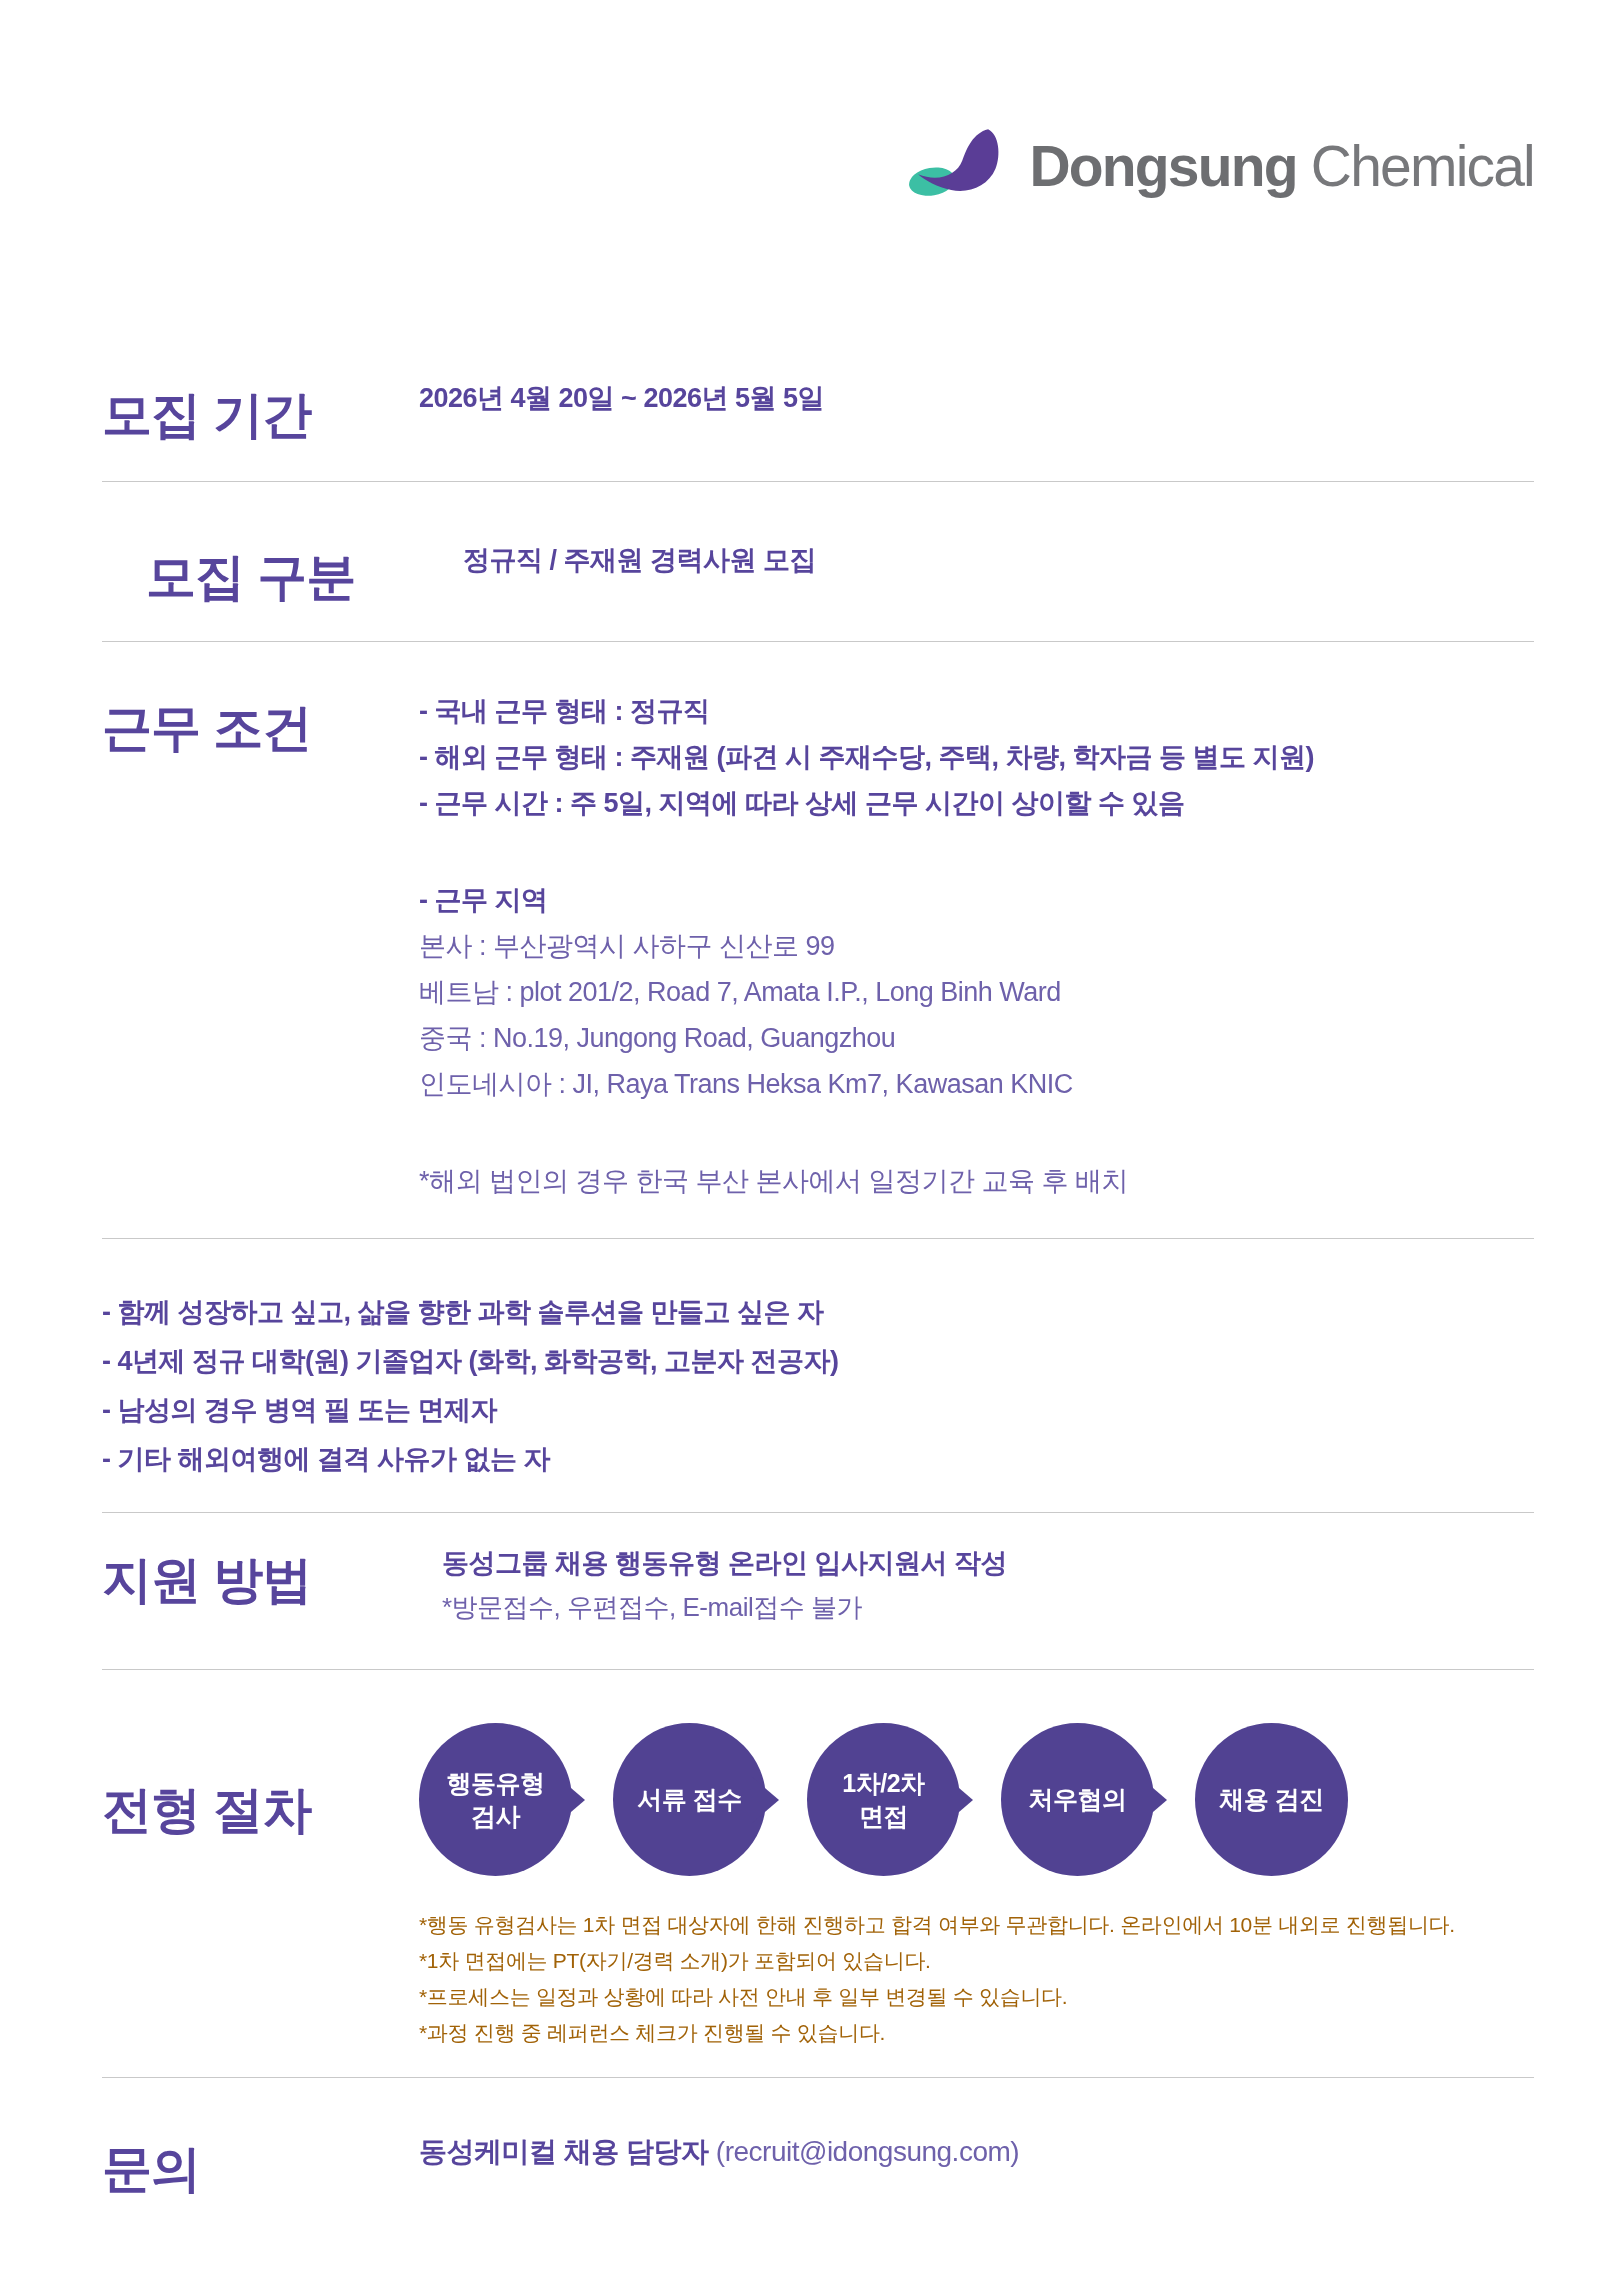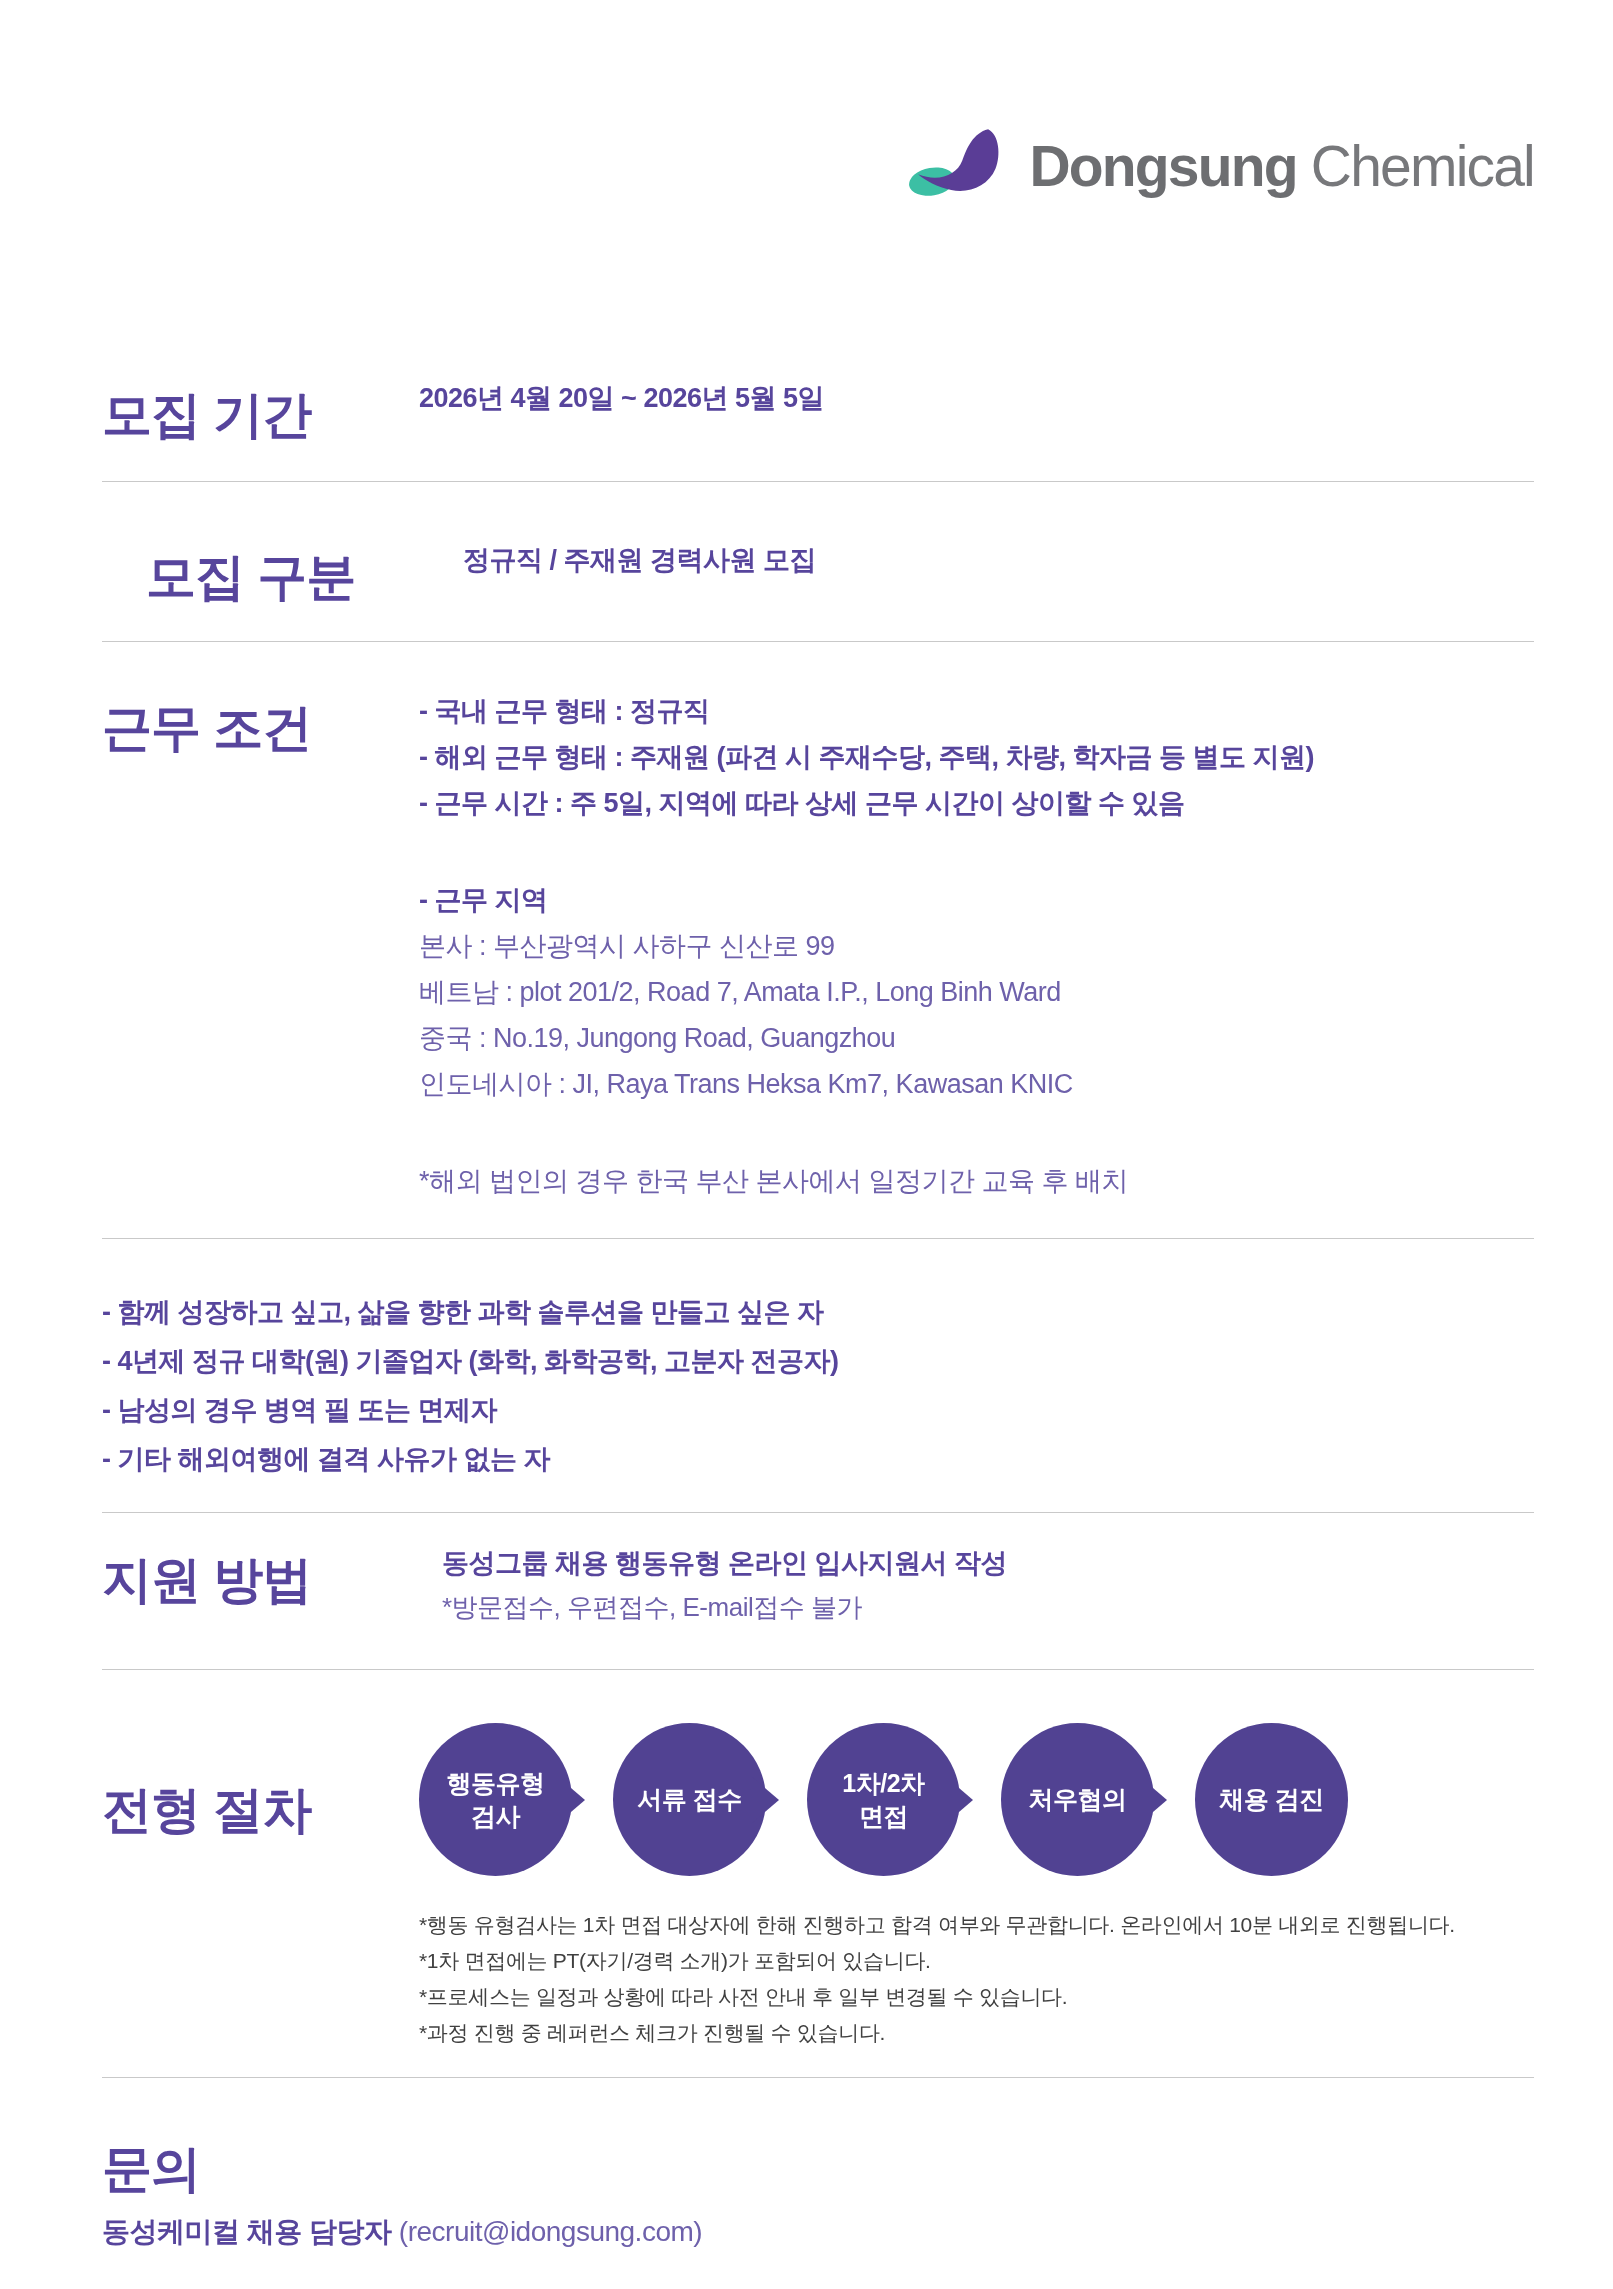--- a/index.html
+++ b/index.html
@@ -29,40 +29,40 @@
     width:317px; flex-shrink:0;
     font-size:50px; font-weight:700; letter-spacing:-0.9px;
     color:#57459c; line-height:1.6;
     white-space:pre-line;
   }
   .row-content { flex:1; }
   .divider { border:none; border-top:1.8px solid #c9c9c9; height:0; width:100%; }
   
   .body-bold   { font-size:27px; font-weight:700; color:#57459c; line-height:46px; letter-spacing:-0.5px; }
   .body-reg    { font-size:27px; font-weight:400; color:#6e61ab; line-height:46px; letter-spacing:-0.5px; }
-  .fine        { font-size:21px; font-weight:400; color:#404040; line-height:36px; letter-spacing:-0.3px; }
+  .fine        { font-size:21px; font-weight:400; color:#a16207; line-height:36px; letter-spacing:-0.3px; }
   
   .row-period   { margin-top:170px; }
   .divider-1    { margin-top:26px; }
   .row-category { margin-top:55px;margin-left:44px; }
   .divider-2    { margin-top:24px; }
   .row-conditions { margin-top:46px; }
   .loc-label    { margin-top:51px; }
   .cond-note    { margin-top:51px; }
   .divider-3    { margin-top:34px; }
   .row-qual     { margin-top:49px; }
   .qual-item    { line-height:49px; }
   .divider-4    { margin-top:28px; }
   .row-apply    { margin-top:27px;gap:23px; }
   .apply-note   { font-size:26px; font-weight:400; color:#6e61ab; line-height:42px; letter-spacing:-0.5px; }
   .divider-5    { margin-top:41px; }
   .row-process  { margin-top:53px; }
   .row-process .row-title { padding-top:47px; }
   .divider-6    { margin-top:26px; }
-  .row-contact  { margin-top:51px;flex-direction:column; }
+  .row-contact  { margin-top:51px; }
   
   .steps { display:flex; gap:41px; }
   .step {
     position:relative;
     width:153px; height:153px; border-radius:50%;
     background:#514292;
     display:flex; align-items:center; justify-content:center;
     color:#ffffff; font-size:25px; font-weight:700;
     text-align:center; line-height:1.3; letter-spacing:-0.5px;
     white-space:pre-line;

